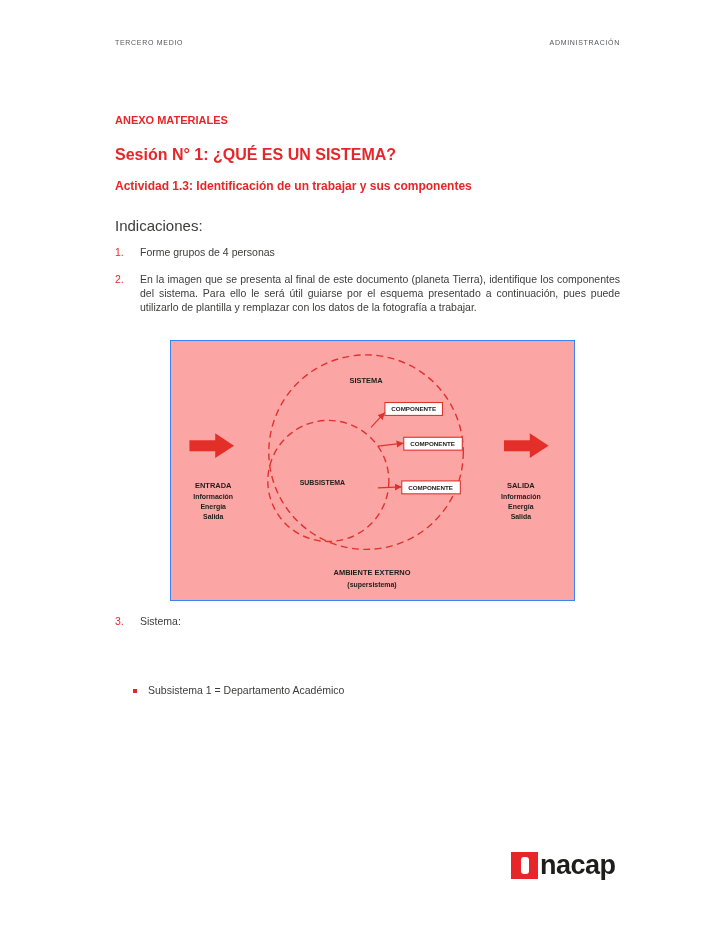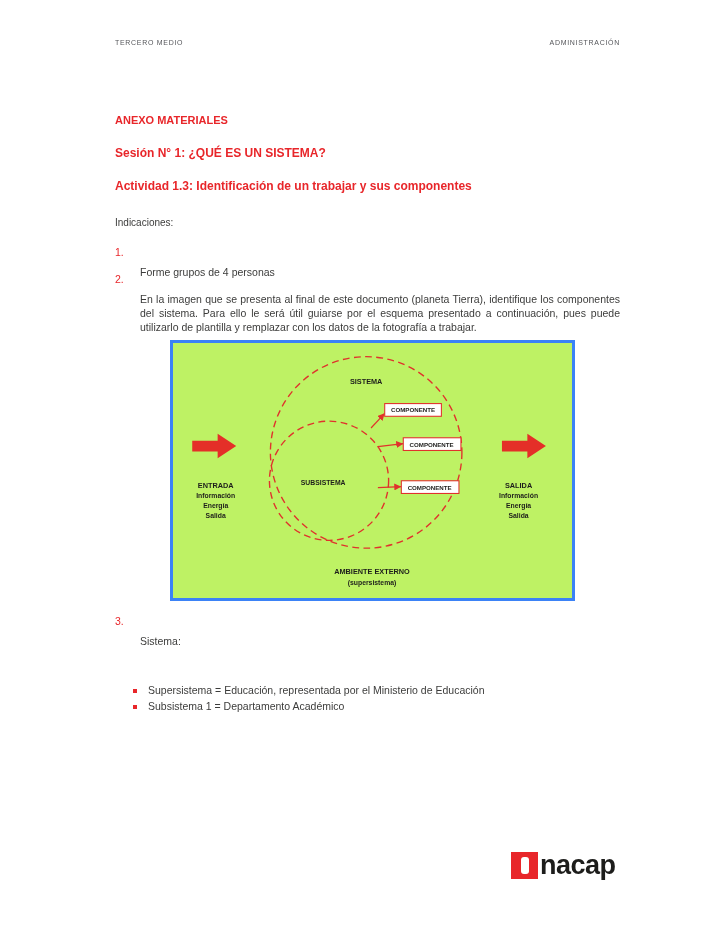--- a/index.html
+++ b/index.html
@@ -13,36 +13,36 @@
 
   .doc-header {
     position:absolute; top:39px; left:115px; width:505px;
     display:flex; justify-content:space-between;
     font-size:7px; letter-spacing:0.7px; color:#55565a;
   }
 
   .content { position:absolute; left:115px; top:0; width:505px; height:932px; }
 
   .t-anexo    { position:absolute; top:114px; font-size:11px;  font-weight:bold; color:#e8262a; }
-  .t-sesion   { position:absolute; top:146px; font-size:12px;  font-weight:bold; color:#e8262a;text-align:center; }
+  .t-sesion   { position:absolute; top:146px; font-size:16px;  font-weight:bold; color:#e8262a;text-align:center; }
   .t-activ    { position:absolute; top:179px; font-size:12px;  font-weight:bold; color:#e8262a; }
 
-  .indic      { position:absolute; top:217px; font-size:10px; color:#3c3c3b; }
+  .indic      { position:absolute; top:217px; font-size:15px; color:#3c3c3b; }
 
   .num-item { position:absolute; display:flex; width:505px; font-size:10.5px; line-height:14px; }
   .num-item .n { width:25px; flex:0 0 25px; color:#e8262a; }
-  .num-item .t { flex:1; text-align:justify; color:#3c3c3b;margin-top:20px; }
+  .num-item .t { flex:1; text-align:justify; color:#3c3c3b; }
   .item-1 { top:245px; }
   .item-2 { top:272px; }
   .item-3 { top:614px; }
 
   .diagram {
     position:absolute; top:340px; left:55px;
     width:405px; height:261px;
-    border:3px solid #3b82f6; background:#bef264;
+    border:1px solid #3b82f6; background:#fca5a5;
   }
   .diagram svg { display:block; width:100%; height:100%; }
   .dashed { fill:none; stroke:#e0322c; stroke-width:1.4; stroke-dasharray:7 4.5; }
   .compbox { fill:#ffffff; stroke:#e0322c; stroke-width:1.1; }
   .conn { stroke:#e0322c; stroke-width:1.2; fill:none; }
   .bigarrow { fill:#e42f28; }
   .dlabel   { font-family:"Liberation Sans", sans-serif; font-weight:bold; fill:#1d1d1b; font-size:7px; }
   .dlabel-lg{ font-family:"Liberation Sans", sans-serif; font-weight:bold; fill:#1d1d1b; font-size:7.5px; }
   .dlabel-sm{ font-family:"Liberation Sans", sans-serif; font-weight:bold; fill:#1d1d1b; font-size:6.3px; }
 
@@ -149,24 +149,20 @@
 
     <div class="num-item item-3">
       <span class="n">3.</span>
       <span class="t">Sistema:</span>
     </div>
 
 
     <div class="bullets">
       <div class="bullet-row">
         <span class="sq"></span>
-        <span>Supersistema = Educación, representada por el Ministerio de Educación</span>
-      </div>
-      <div class="bullet-row">
-        <span class="sq"></span>
         <span>Subsistema 1 = Departamento Académico</span>
       </div>
     </div>
 
   </div>
 
   <div class="logo">
     <span class="logo-square">
       <span class="logo-bar"></span>
     </span>

